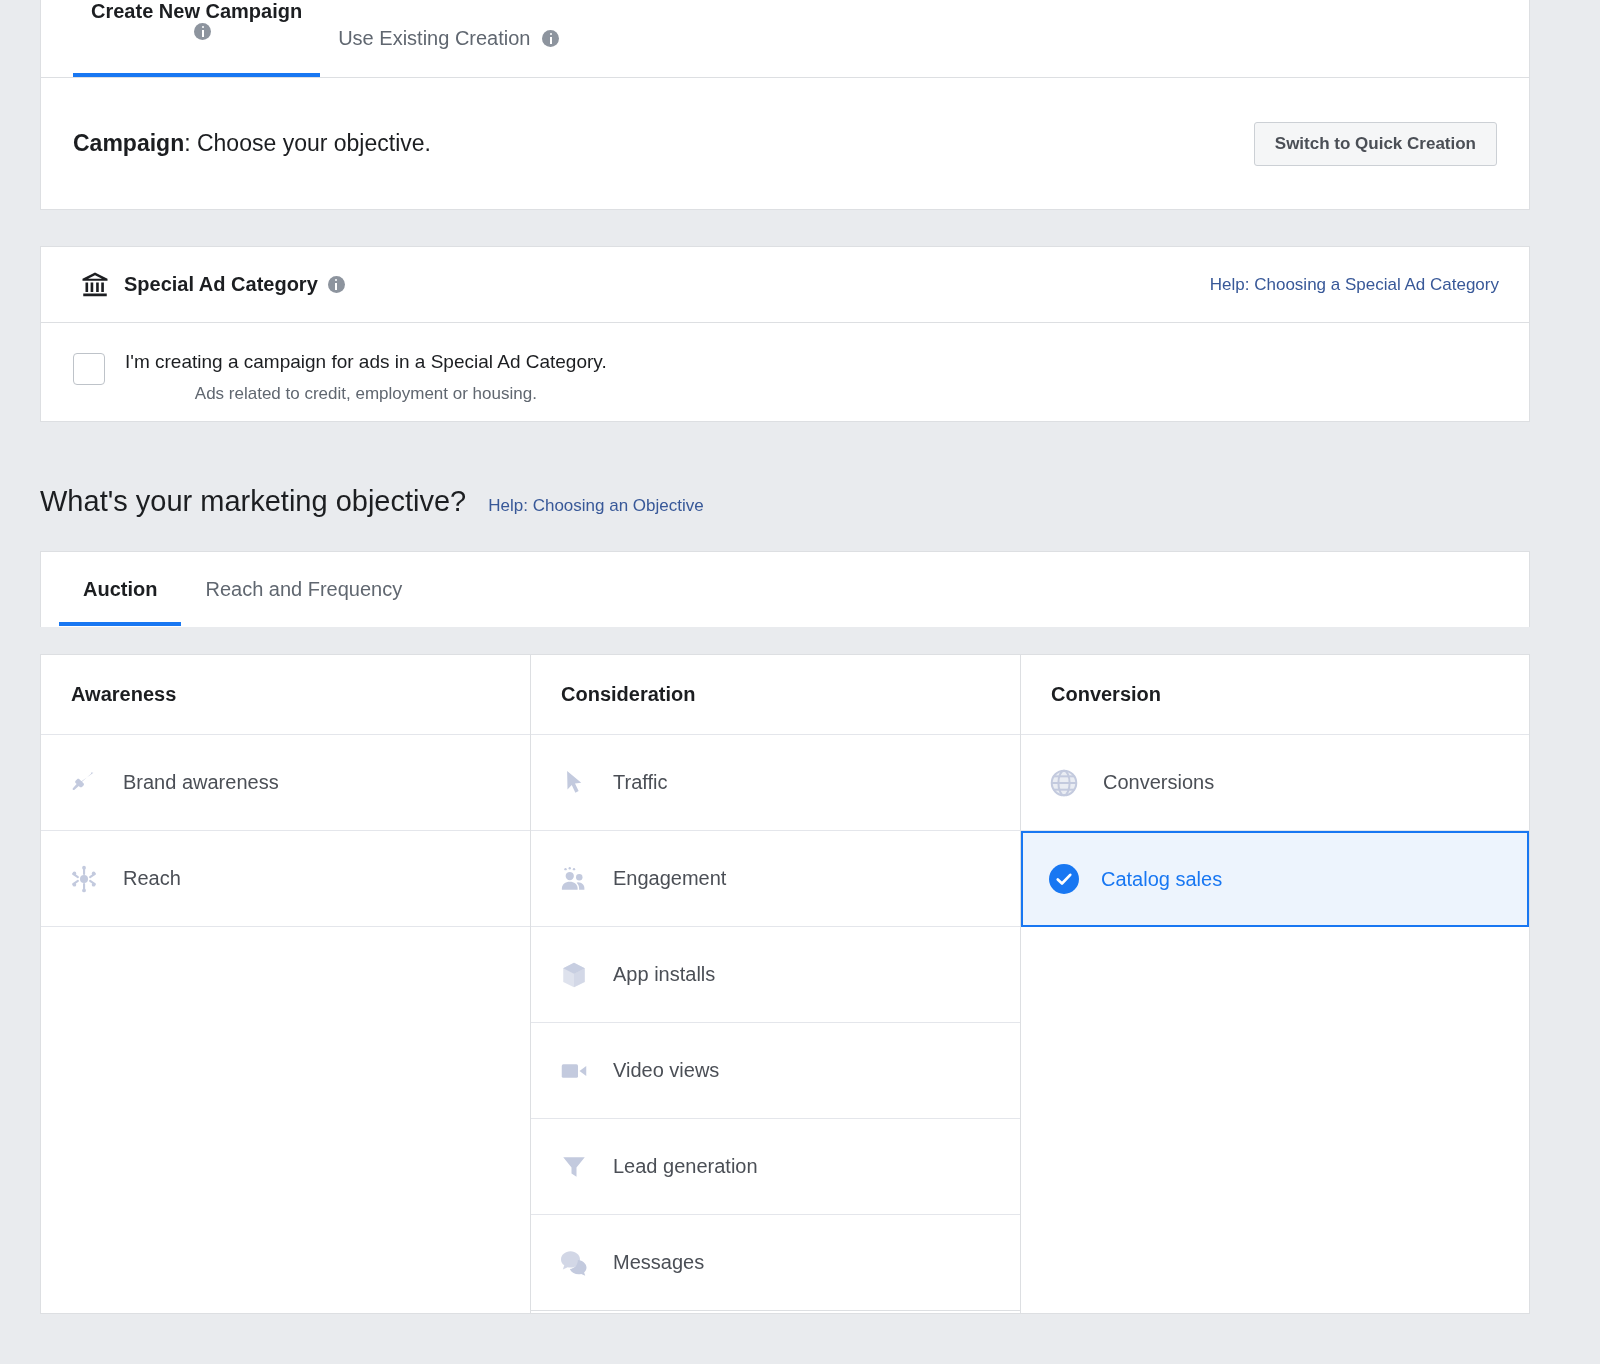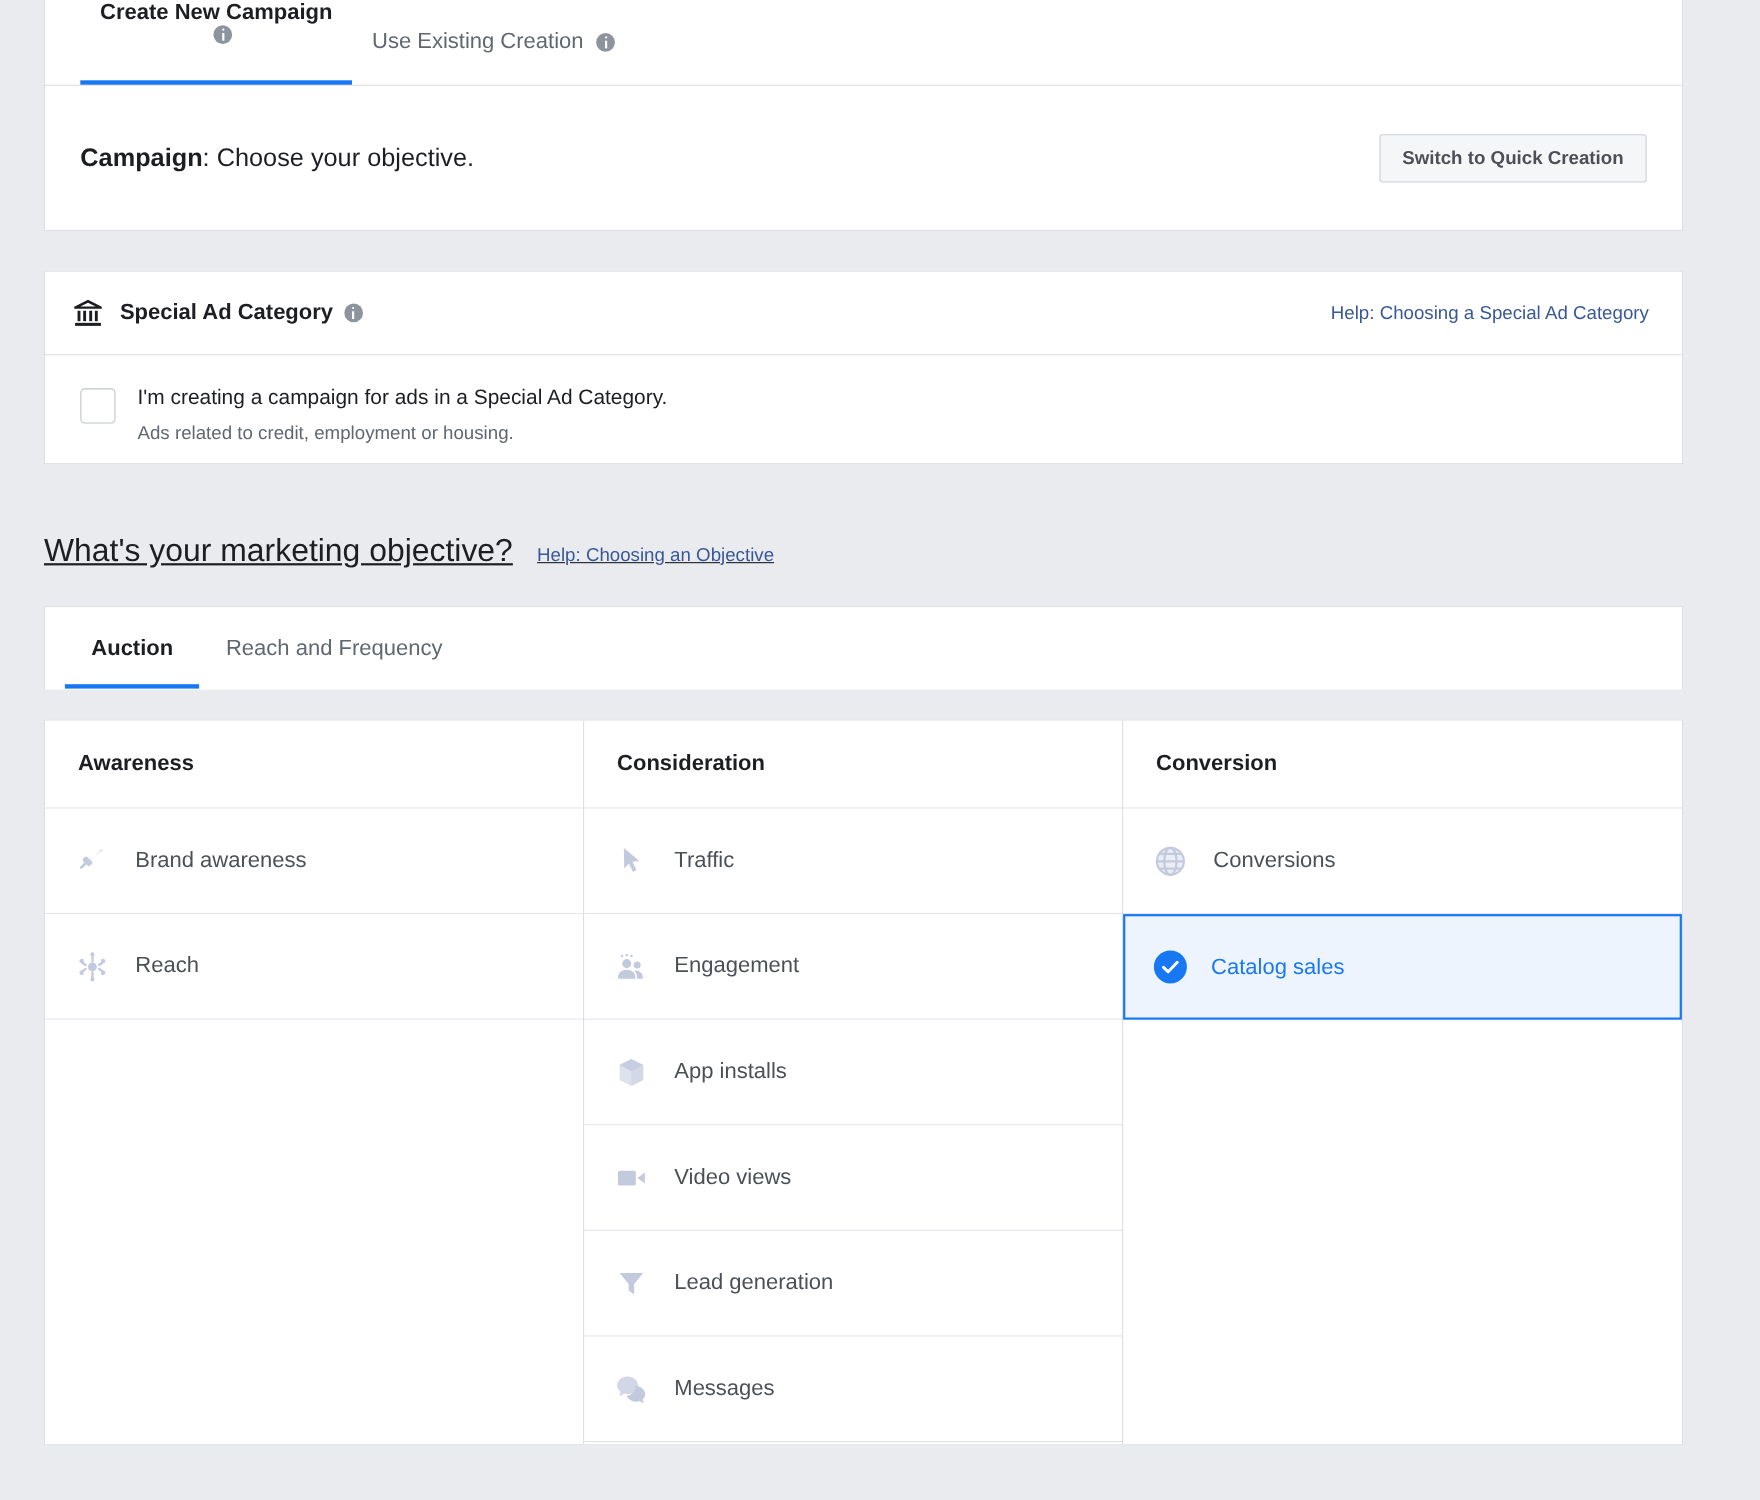--- a/index.html
+++ b/index.html
@@ -143,21 +143,21 @@
     top: 246px;
     width: 1490px;
     height: 176px;
   }
   .sac-head {
     height: 76px;
     border-bottom: 1px solid #dddfe2;
     display: flex;
     align-items: center;
     justify-content: space-between;
-    padding: 0 30px 0 24px;
+    padding: 0 30px 0 39px;
     box-sizing: border-box;
   }
   .sac-head-left {
     display: flex;
     align-items: center;
   }
   .sac-title {
     font-size: 20px;
     font-weight: bold;
     color: #1c1e21;
@@ -182,41 +182,41 @@
     border: 1px solid #bec3c9;
     border-radius: 4px;
     background: #fff;
     box-sizing: border-box;
     flex: none;
     margin-top: 2px;
     cursor: pointer;
   }
   .sac-texts {
     margin-left: 20px;
+    text-align: center;
   }
   .sac-main {
     font-size: 19px;
     color: #1c1e21;
     line-height: 1.2;
   }
   .sac-sub {
     font-size: 17px;
     color: #606770;
     margin-top: 10px;
     line-height: 1.2;
   }
 
   
   .obj-heading {
     position: absolute;
     left: 40px;
     top: 485px;
     display: flex;
     align-items: baseline;
-    text-decoration: underline;
   }
   .obj-heading h1 {
     margin: 0;
     font-size: 29px;
     font-weight: normal;
     color: #1c1e21;
   }
   .obj-heading .link {
     margin-left: 22px;
     font-size: 17px;

